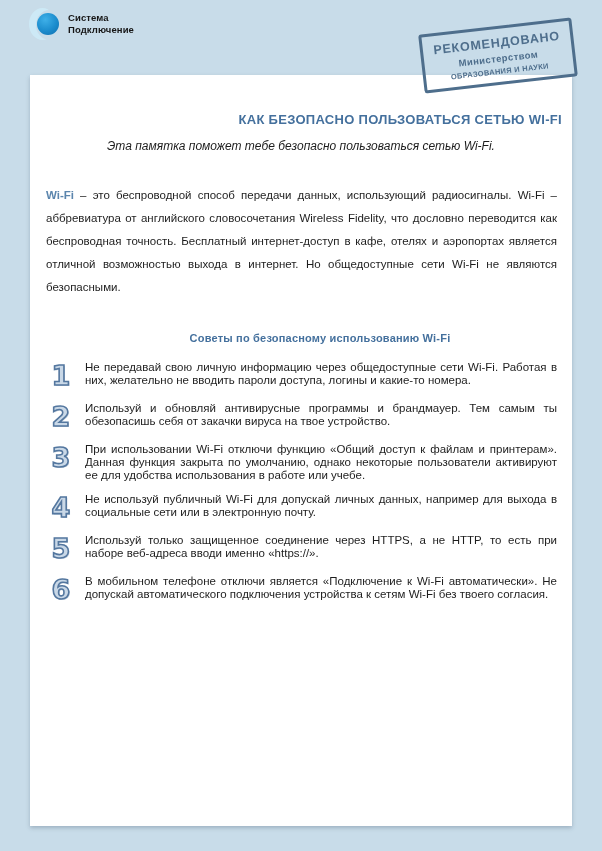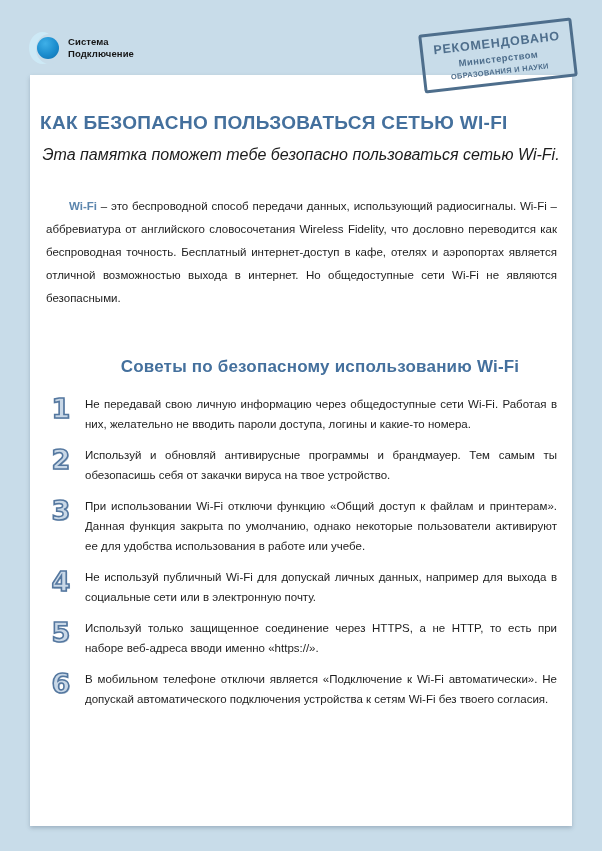--- a/index.html
+++ b/index.html
@@ -5,21 +5,21 @@
   html,body{margin:0;padding:0;}
   body{
     width:602px;height:851px;
     background:#c8dce9;
     font-family:"Liberation Sans",sans-serif;
     position:relative;overflow:hidden;
     -webkit-font-smoothing:antialiased;
   }
 
   
-  .logo{position:absolute;left:29px;top:30px;display:flex;align-items:center;gap:7px;}
+  .logo{position:absolute;left:29px;top:6px;display:flex;align-items:center;gap:7px;}
   .logo-icon{position:relative;width:32px;height:36px;}
   .logo-cres{position:absolute;left:0;top:2px;width:27px;height:32px;border-radius:50%;background:#cde9f6;}
   .logo-cres-cut{position:absolute;left:7px;top:4px;width:27px;height:30px;border-radius:50%;background:#c8dce9;}
   .logo-ball{position:absolute;left:8px;top:7px;width:22px;height:22px;border-radius:50%;
     background:radial-gradient(circle at 38% 30%,#3fb0e8 0%,#1b8ccd 55%,#0e6dad 100%);}
   .logo-text{font-size:9.5px;font-weight:bold;color:#161616;line-height:1.3;letter-spacing:.1px;}
 
   
   .stamp{
     position:absolute;left:421px;top:26px;width:140px;z-index:5;
@@ -31,50 +31,50 @@
   .stamp-l2{font-size:9.5px;font-weight:bold;margin-top:3px;letter-spacing:.4px;}
   .stamp-l3{font-size:7.5px;font-weight:bold;margin-top:3px;letter-spacing:.3px;}
 
   
   .card{
     position:absolute;left:30px;top:75px;width:542px;height:751px;
     background:#ffffff;box-shadow:0 2px 4px rgba(80,100,120,.35);
   }
 
   .title{
-    margin:37px 10px 0;text-align:left;
-    color:#44709d;font-size:19px;font-weight:bold;letter-spacing:.3px;
+    margin:37px 10px 0;text-align:right;
+    color:#44709d;font-size:13px;font-weight:bold;letter-spacing:.3px;
   }
   .subtitle{
     margin:12px 10px 0;text-align:center;font-style:italic;
-    font-size:16px;color:#1c1c1c;
+    font-size:12px;color:#1c1c1c;
   }
 
   .intro{
     margin:31px 15px 0 16px;
     font-size:11.5px;line-height:23px;text-align:justify;color:#1d1d1d;
   }
-  .intro-lead{color:#5b85ad;font-weight:bold;margin-left:23px;}
+  .intro-lead{color:#5b85ad;font-weight:bold;}
 
   .tips-heading{
-    margin-top:47px;text-align:center;
-    color:#44709d;font-size:17px;font-weight:bold;letter-spacing:.2px;padding-left:38px;
+    margin-top:33px;text-align:center;
+    color:#44709d;font-size:11px;font-weight:bold;letter-spacing:.2px;padding-left:38px;
   }
 
   .tips{margin:17px 15px 0 18px;}
   .tip{display:flex;gap:11px;margin-bottom:11px;}
   .tip-num{
     flex:none;width:26px;text-align:center;
     font-family:"DejaVu Sans",sans-serif;
     font-size:27px;font-weight:bold;line-height:30px;
     color:#c9d8e7;-webkit-text-stroke:1.6px #54779f;
     text-shadow:1px 1px 0 rgba(84,119,159,.35);
   }
   .tip-text{
-    flex:1;font-size:11.5px;line-height:20px;text-align:justify;color:#1d1d1d;
+    flex:1;font-size:11.5px;line-height:13px;text-align:justify;color:#1d1d1d;
   }
 </style>
 </head>
 <body>
 
 <div class="logo">
   <div class="logo-icon">
     <div class="logo-cres"></div>
     <div class="logo-cres-cut"></div>
     <div class="logo-ball"></div>

